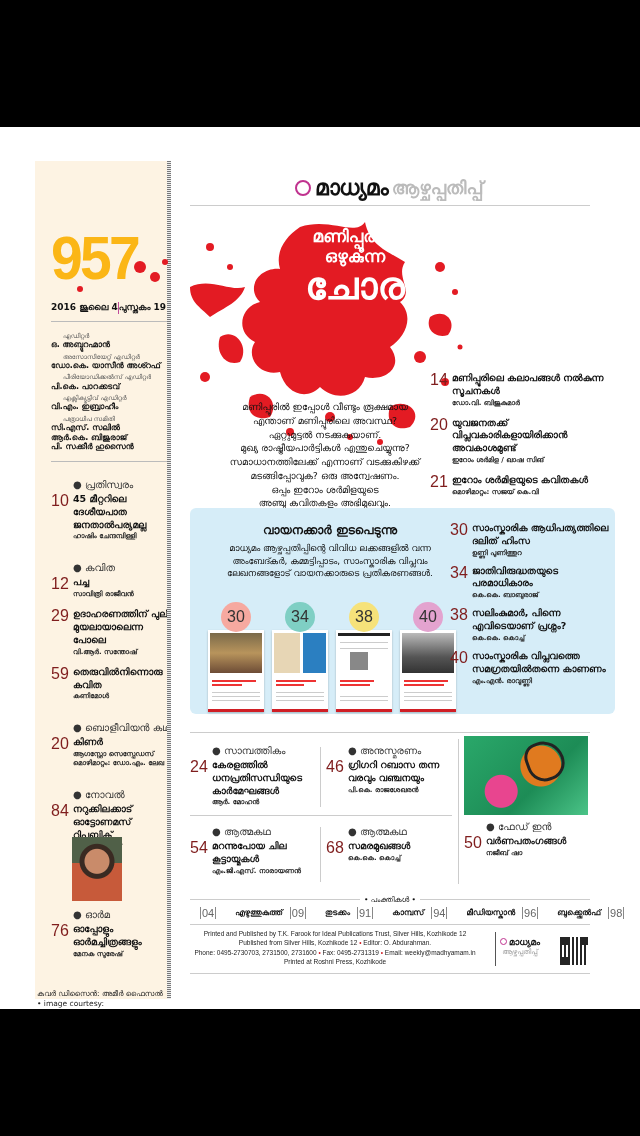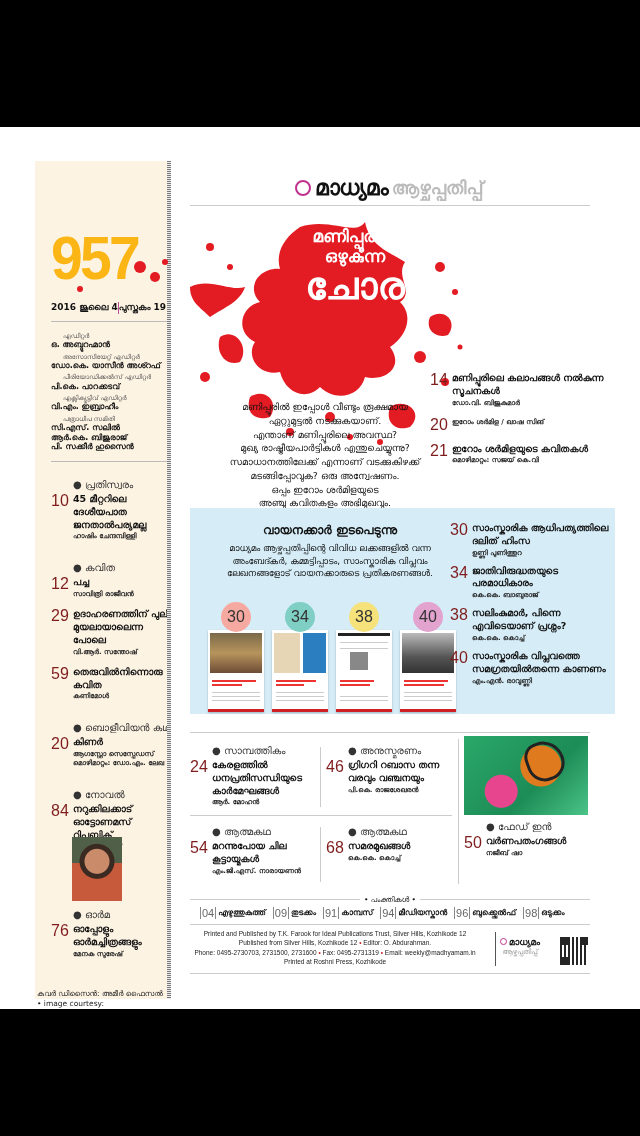--- a/index.html
+++ b/index.html
@@ -45,21 +45,21 @@
   .cover-title { position: absolute; left: 300px; top: 100px; width: 110px; text-align: center; color: #fff; font-weight: 900; }
   .cover-title .l1, .cover-title .l2 { font-size: 17px; line-height: 1.15; }
   .cover-title .l3 { font-size: 38px; line-height: 1.1; }
 
   .intro { position: absolute; left: 205px; top: 273px; width: 240px; text-align: center; font-size: 9.5px; line-height: 1.45; }
 
   .toc-right-top { position: absolute; left: 430px; top: 245px; width: 180px; }
   .toc-right-top .entry .title, .box-right .entry .title, .lower .entry .title { font-size: 9.5px; }
 
   
-  .bluebox { position: absolute; left: 190px; top: 381px; width: 425px; height: 206px; background: #d6edf8; }
+  .bluebox { position: absolute; left: 190px; top: 381px; width: 425px; height: 206px; background: #d6edf8; border-radius: 6px; }
   .box-heading { position: absolute; left: 20px; top: 15px; width: 240px; text-align: center; font-size: 12px; font-weight: 900; }
   .box-desc { position: absolute; left: 20px; top: 34px; width: 240px; text-align: center; font-size: 9px; line-height: 1.4; }
   .thumbs { position: absolute; left: 18px; top: 100px; display: flex; gap: 8px; }
   .thumb { position: relative; width: 56px; height: 100px; }
   .thumb .badge { position: absolute; left: 13px; top: -6px; width: 30px; height: 30px; border-radius: 50%;
     font-family: "Liberation Sans", sans-serif; font-size: 16px; text-align: center; line-height: 30px; color: #333; }
   .thumb .pg { position: absolute; left: 0; top: 22px; width: 56px; height: 82px; background: #fff; box-shadow: 0 1px 2px rgba(0,0,0,.25); }
   .thumb .pg .img { position: absolute; left: 2px; top: 3px; width: 52px; height: 40px; }
   .thumb .pg .line { position: absolute; left: 4px; height: 2px; background: #e33; }
   .thumb .pg .txt { position: absolute; left: 4px; right: 4px; height: 1px; background: #ccc; }
@@ -75,21 +75,21 @@
   .butterfly { position: absolute; left: 464px; top: 609px; width: 124px; height: 79px;
     background: radial-gradient(circle at 30% 70%, #e8458f 0 16px, transparent 17px),
                 radial-gradient(circle at 62% 38%, #e07a1f 0 20px, transparent 21px),
                 linear-gradient(135deg, #2aa86a, #1d8c56 60%, #4bc488); }
   .butterfly .wing-dark { position: absolute; left: 62px; top: 5px; width: 38px; height: 40px; border: 3px solid #222; border-radius: 40% 60% 50% 50%; transform: rotate(-20deg); }
 
   
   .columns-head { position: absolute; left: 190px; top: 768px; width: 400px; text-align: center; font-size: 7.5px; }
   .columns-rule1 { position: absolute; left: 190px; top: 772px; width: 400px; height: 1px; background: #ccc; z-index: 0; }
   .columns { position: absolute; left: 200px; top: 780px; display: flex; gap: 7px; align-items: center; white-space: nowrap; }
-  .col-item { display: flex; align-items: center; gap: 2px; }
+  .col-item { display: flex; align-items: center; gap: 19px; }
   .col-item .n { font-family: "Liberation Sans", sans-serif; font-size: 11px; color: #666; border-left: 1px solid #888; border-right: 1px solid #888; padding: 0 1px; }
   .col-item .t { font-size: 8px; font-weight: 700; }
   .columns-rule2 { position: absolute; left: 190px; top: 797px; width: 400px; height: 1px; background: #ccc; }
 
   .imprint { position: absolute; left: 190px; top: 802px; width: 290px; text-align: center; font-family: "Liberation Sans", sans-serif; font-size: 6.5px; line-height: 1.45; color: #222; }
   .imprint .dot { color: #d01e25; }
   .imprint-vr { position: absolute; left: 495px; top: 805px; width: 1px; height: 34px; background: #555; }
   .mini-logo { position: absolute; left: 500px; top: 810px; text-align: center; }
   .mini-logo .m1 { font-size: 9px; font-weight: 900; }
   .mini-logo .m1 .c { display: inline-block; width: 7px; height: 7px; border: 1px solid #c0328f; border-radius: 50%; margin-right: 2px; }
@@ -243,40 +243,41 @@
   </svg>
 
   <div class="cover-title">
     <div class="l1">മണിപ്പൂരിൽ</div>
     <div class="l2">ഒഴുകുന്ന</div>
     <div class="l3">ചോര</div>
   </div>
 
   <div class="intro">
     <div>മണിപ്പൂരിൽ ഇപ്പോൾ വീണ്ടും രൂക്ഷമായ</div>
+    <div>എന്താണ് മണിപ്പൂരിലെ അവസ്ഥ?</div>
     <div>ഏറ്റുമുട്ടൽ നടക്കുകയാണ്.</div>
-    <div>എന്താണ് മണിപ്പൂരിലെ അവസ്ഥ?</div>
     <div>മുഖ്യ രാഷ്ട്രീയപാർട്ടികൾ എന്തുചെയ്യുന്നു?</div>
     <div>സമാധാനത്തിലേക്ക് എന്നാണ് വടക്കുകിഴക്ക്</div>
     <div>മടങ്ങിപ്പോവുക? ഒരു അന്വേഷണം.</div>
     <div>ഒപ്പം ഇറോം ശർമിളയുടെ</div>
     <div>അഞ്ചു കവിതകളും അഭിമുഖവും.</div>
   </div>
 
   <div class="toc-right-top">
     <div class="entry">
       <div class="num">14</div>
       <div class="body">
           <span class="title">മണിപ്പൂരിലെ കലാപങ്ങൾ നൽകുന്ന സൂചനകൾ</span>
       <span class="author">ഡോ.വി. ബിജുകുമാർ</span>
         </div>
     </div>
     <div class="entry">
       <div class="num">20</div>
       <div class="body">
+          <span class="title">യുവജനതക്ക് വിപ്ലവകാരികളായിരിക്കാൻ അവകാശമുണ്ട്</span>
       <span class="author">ഇറോം ശർമിള / ഖാഷ സിങ്</span>
         </div>
     </div>
     <div class="entry">
       <div class="num">21</div>
       <div class="body">
           <span class="title">ഇറോം ശർമിളയുടെ കവിതകൾ</span>
       <span class="author">മൊഴിമാറ്റം: സജയ് കെ.വി</span>
         </div>
     </div>

